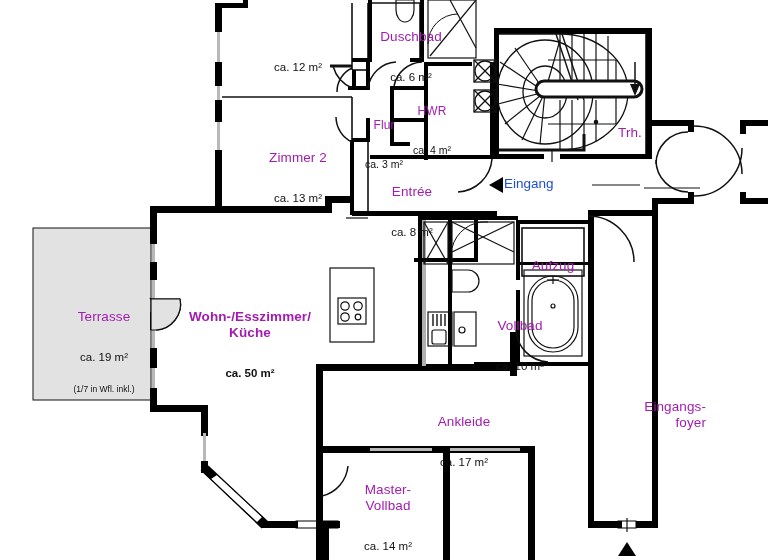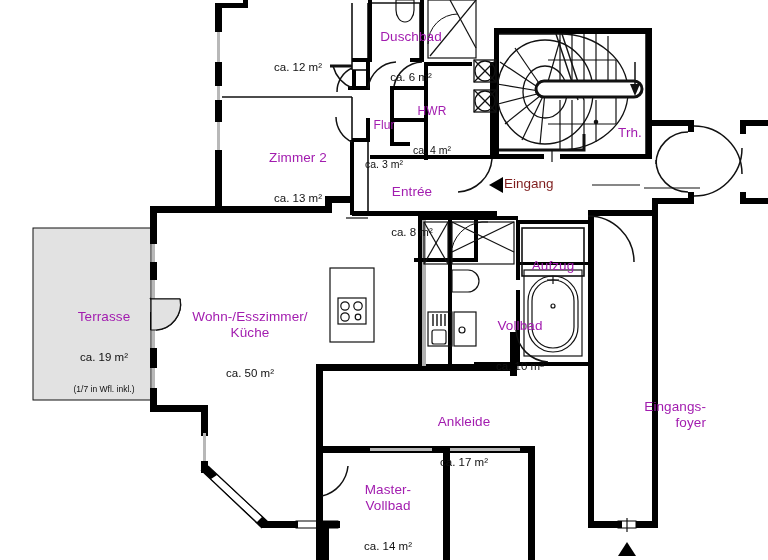--- a/index.html
+++ b/index.html
@@ -59,21 +59,21 @@
     font-size: 8.5px;
     color: #111;
     margin-top: 1px;
   }
   .tag-small .rl-name { font-size: 12px; }
   .tag-small .rl-area { font-size: 10.5px; }
 
   .marker-label {
     position: absolute;
     font-size: 13.5px;
-    color: #7f1d1d;
+    color: #1d4ed8;
     white-space: nowrap;
     pointer-events: auto;
   }
 </style>
 </head>
 <body>
 
 <div id="plan-root">
 
   <svg id="plan-svg" viewBox="0 0 768 560">
@@ -475,21 +475,21 @@
       <span class="rl-name">Vollbad</span>
       <span class="rl-area">ca. 10 m²</span>
     </div>
 
     <div class="room-label" style="left:44px; top:290px; width:120px;">
       <span class="rl-name">Terrasse</span>
       <span class="rl-area">ca. 19 m²</span>
       <span class="rl-note">(1/7 in Wfl. inkl.)</span>
     </div>
 
-    <div class="room-label" style="left:170px; top:290px; width:160px;">
+    <div class="room-label" style="left:170px; top:290px; width:160px;font-weight:bold;">
       <span class="rl-name">Wohn-/Esszimmer/
 Küche</span>
       <span class="rl-area">ca. 50 m²</span>
     </div>
 
     <div class="room-label" style="left:404px; top:395px; width:120px;">
       <span class="rl-name">Ankleide</span>
       <span class="rl-area">ca. 17 m²</span>
     </div>
 

